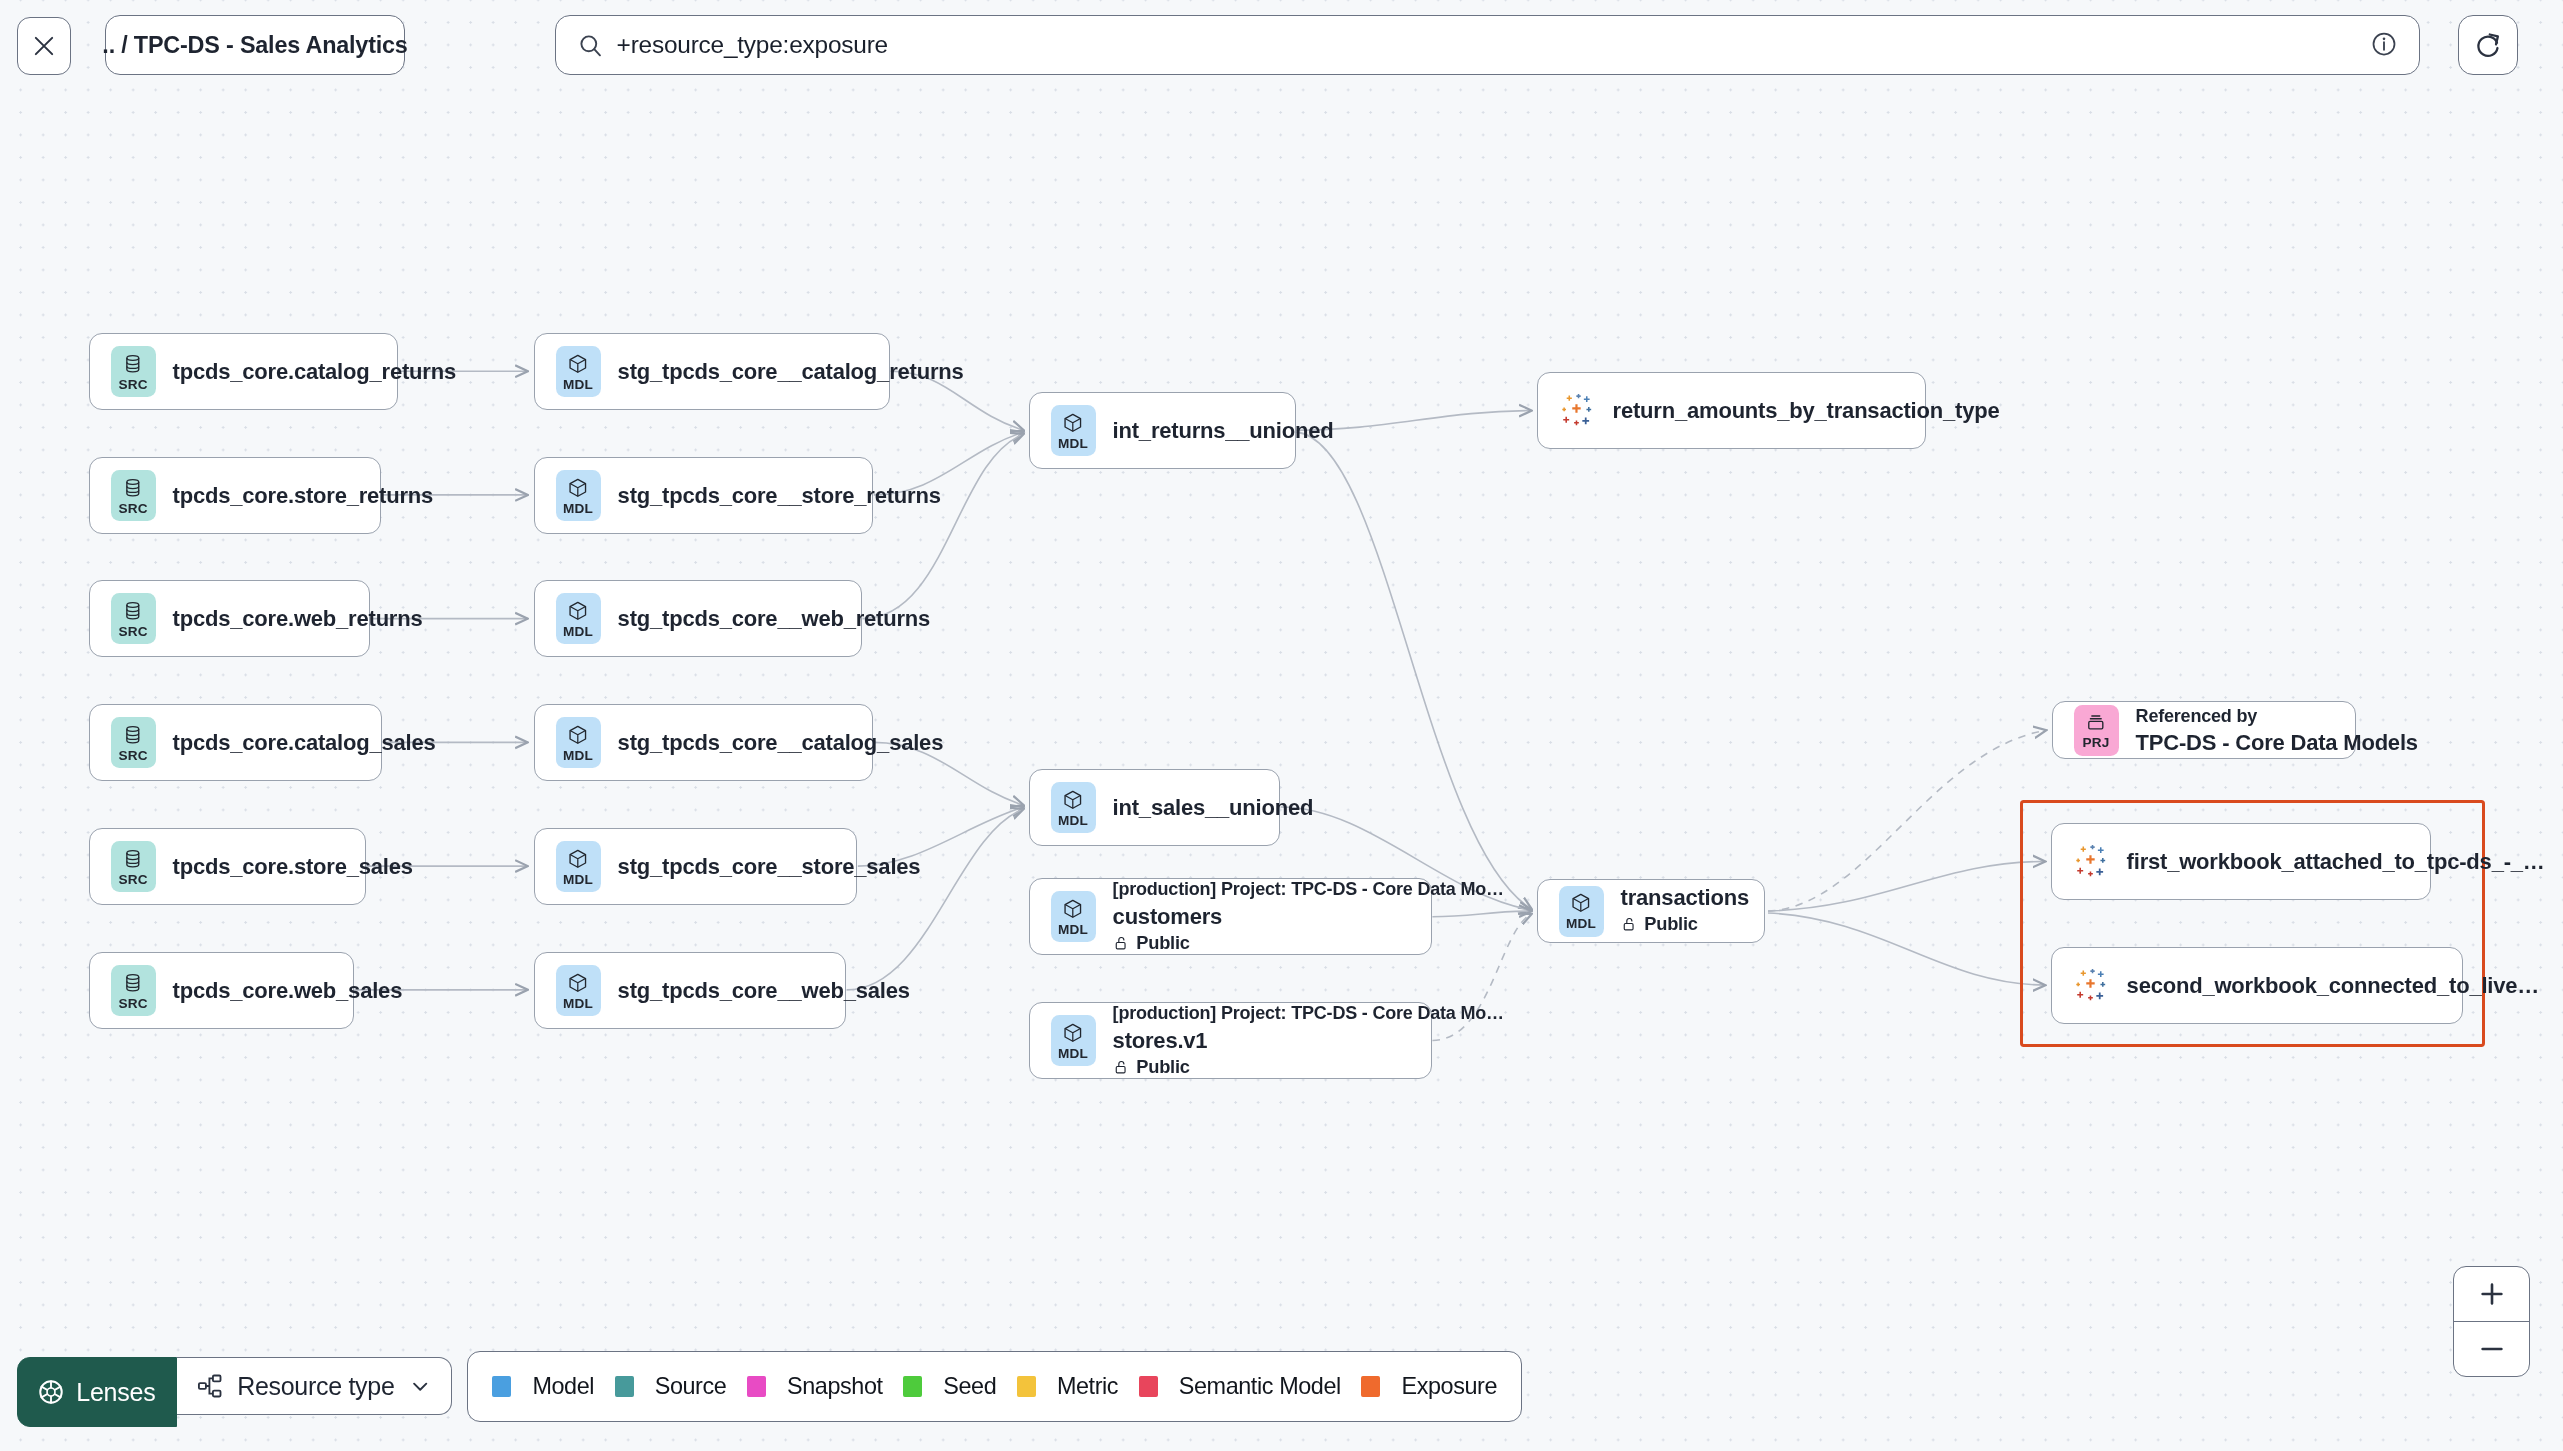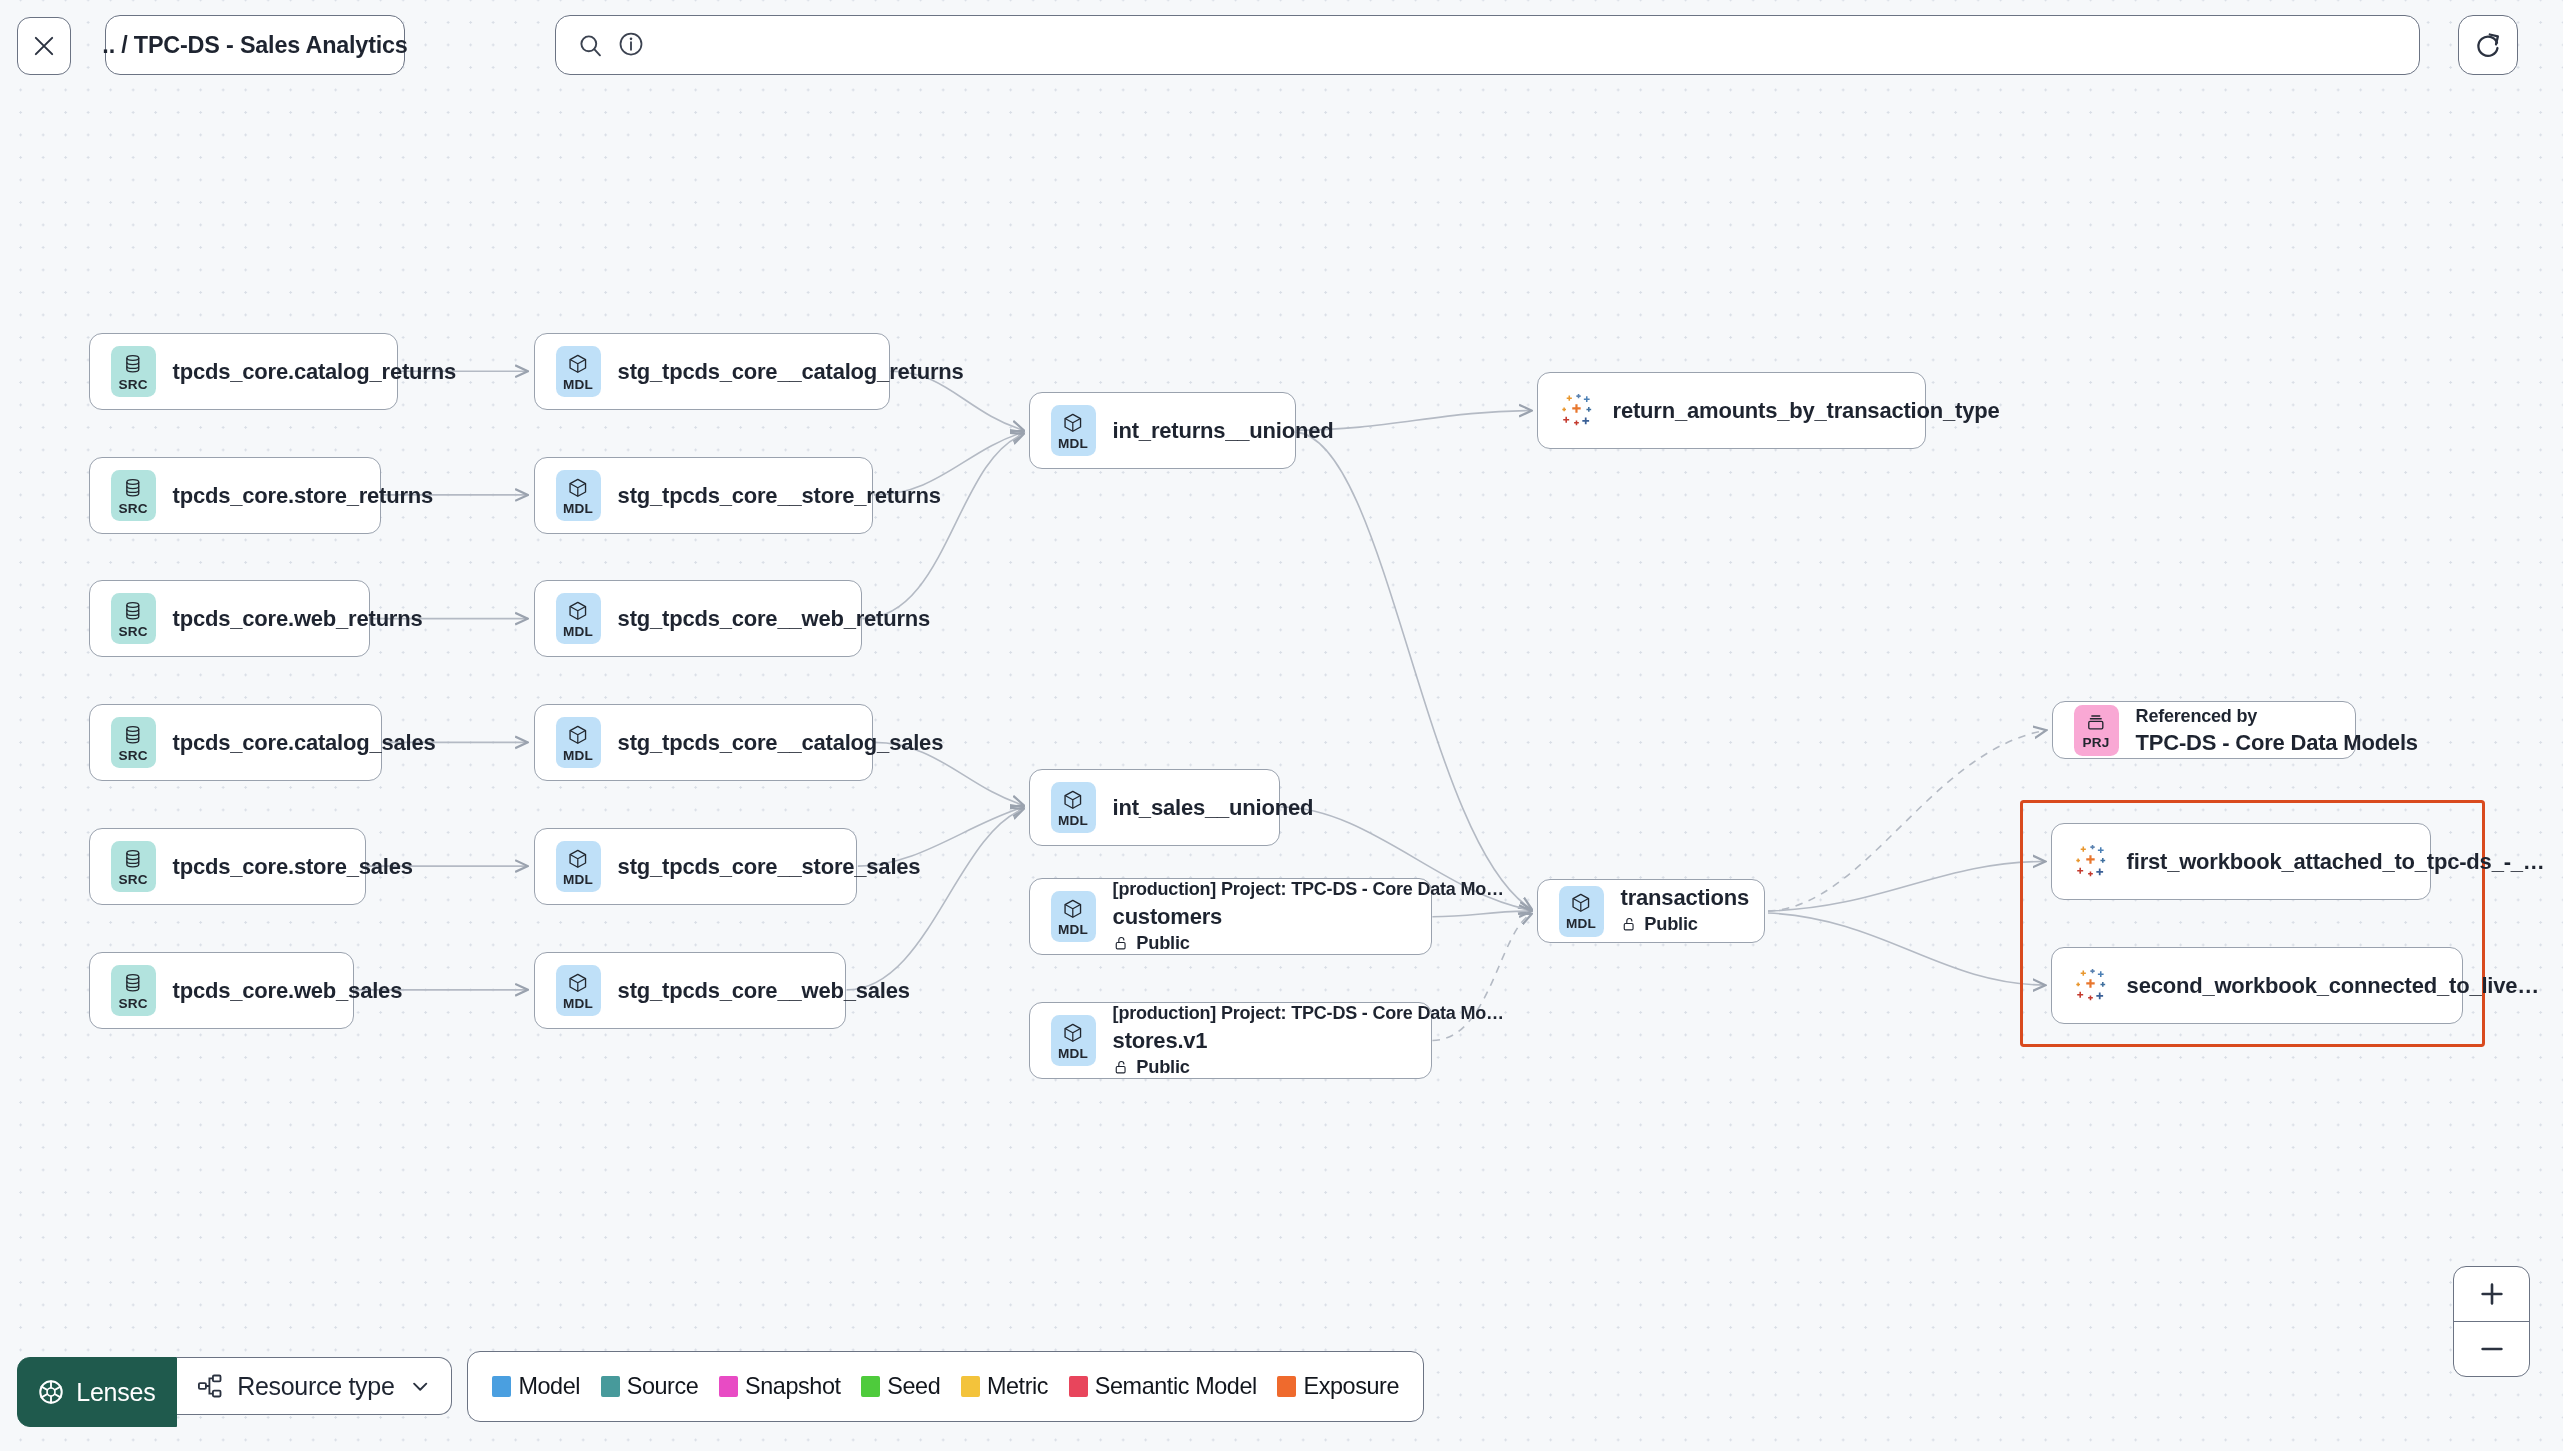--- a/index.html
+++ b/index.html
@@ -125,21 +125,21 @@
     padding: 16px 19px;
     font-size: 25px; letter-spacing: -0.3px;
   }
   #legend {
     position: absolute; left: 467px; top: 1351px;
     height: 71px;
     background: #fff; border: 1.5px solid #6b7383; border-radius: 13px;
     display: flex; align-items: center; gap: 0; padding: 0 24.4px;
     z-index: 40;
   }
-  .lg-item { display: flex; align-items: center; gap: 7px; margin-right: 20.6px; }
+  .lg-item { display: flex; align-items: center; gap: 21px; margin-right: 20.6px; }
   .lg-item:last-child { margin-right: 0; }
   .lg-sw { width: 19px; height: 20.6px; border-radius: 1.9px; }
   .lg-lb { font-size: 23.4px; color: #12161d; letter-spacing: -0.4px; white-space: nowrap; }
 
   
   #zoom-controls {
     position: absolute; left: 2453px; top: 1266px;
     width: 77px; height: 111px;
     background: #fff; border: 1.5px solid #6b7383; border-radius: 13px;
     display: flex; flex-direction: column;
@@ -553,20 +553,21 @@
       <span>.. / TPC-DS - Sales Analytics</span>
     </div>
 
     <div id="search-box">
       <span class="si">
         <svg width="27" height="27" viewBox="0 0 24 24">
           <circle cx="10.5" cy="10.5" r="6.6" fill="none" stroke="#3b4250" stroke-width="1.7"></circle>
           <path d="M15.3 15.3 L20.4 20.7" stroke="#3b4250" stroke-width="1.7" stroke-linecap="round"></path>
         </svg>
       </span>
+      <input id="search-text" type="text" value="+resource_type:exposure" style="">
       <span id="info-icon">
         <svg width="28" height="28" viewBox="0 0 24 24">
           <circle cx="12" cy="12" r="9" fill="none" stroke="#3b4250" stroke-width="1.5"></circle>
           <circle cx="12" cy="7.6" r="1.1" fill="#3b4250"></circle>
           <path d="M12 10.4 L12 17" stroke="#3b4250" stroke-width="1.6" stroke-linecap="round"></path>
         </svg>
       </span>
     </div>
 
     <div class="tb-btn" id="refresh-btn">

